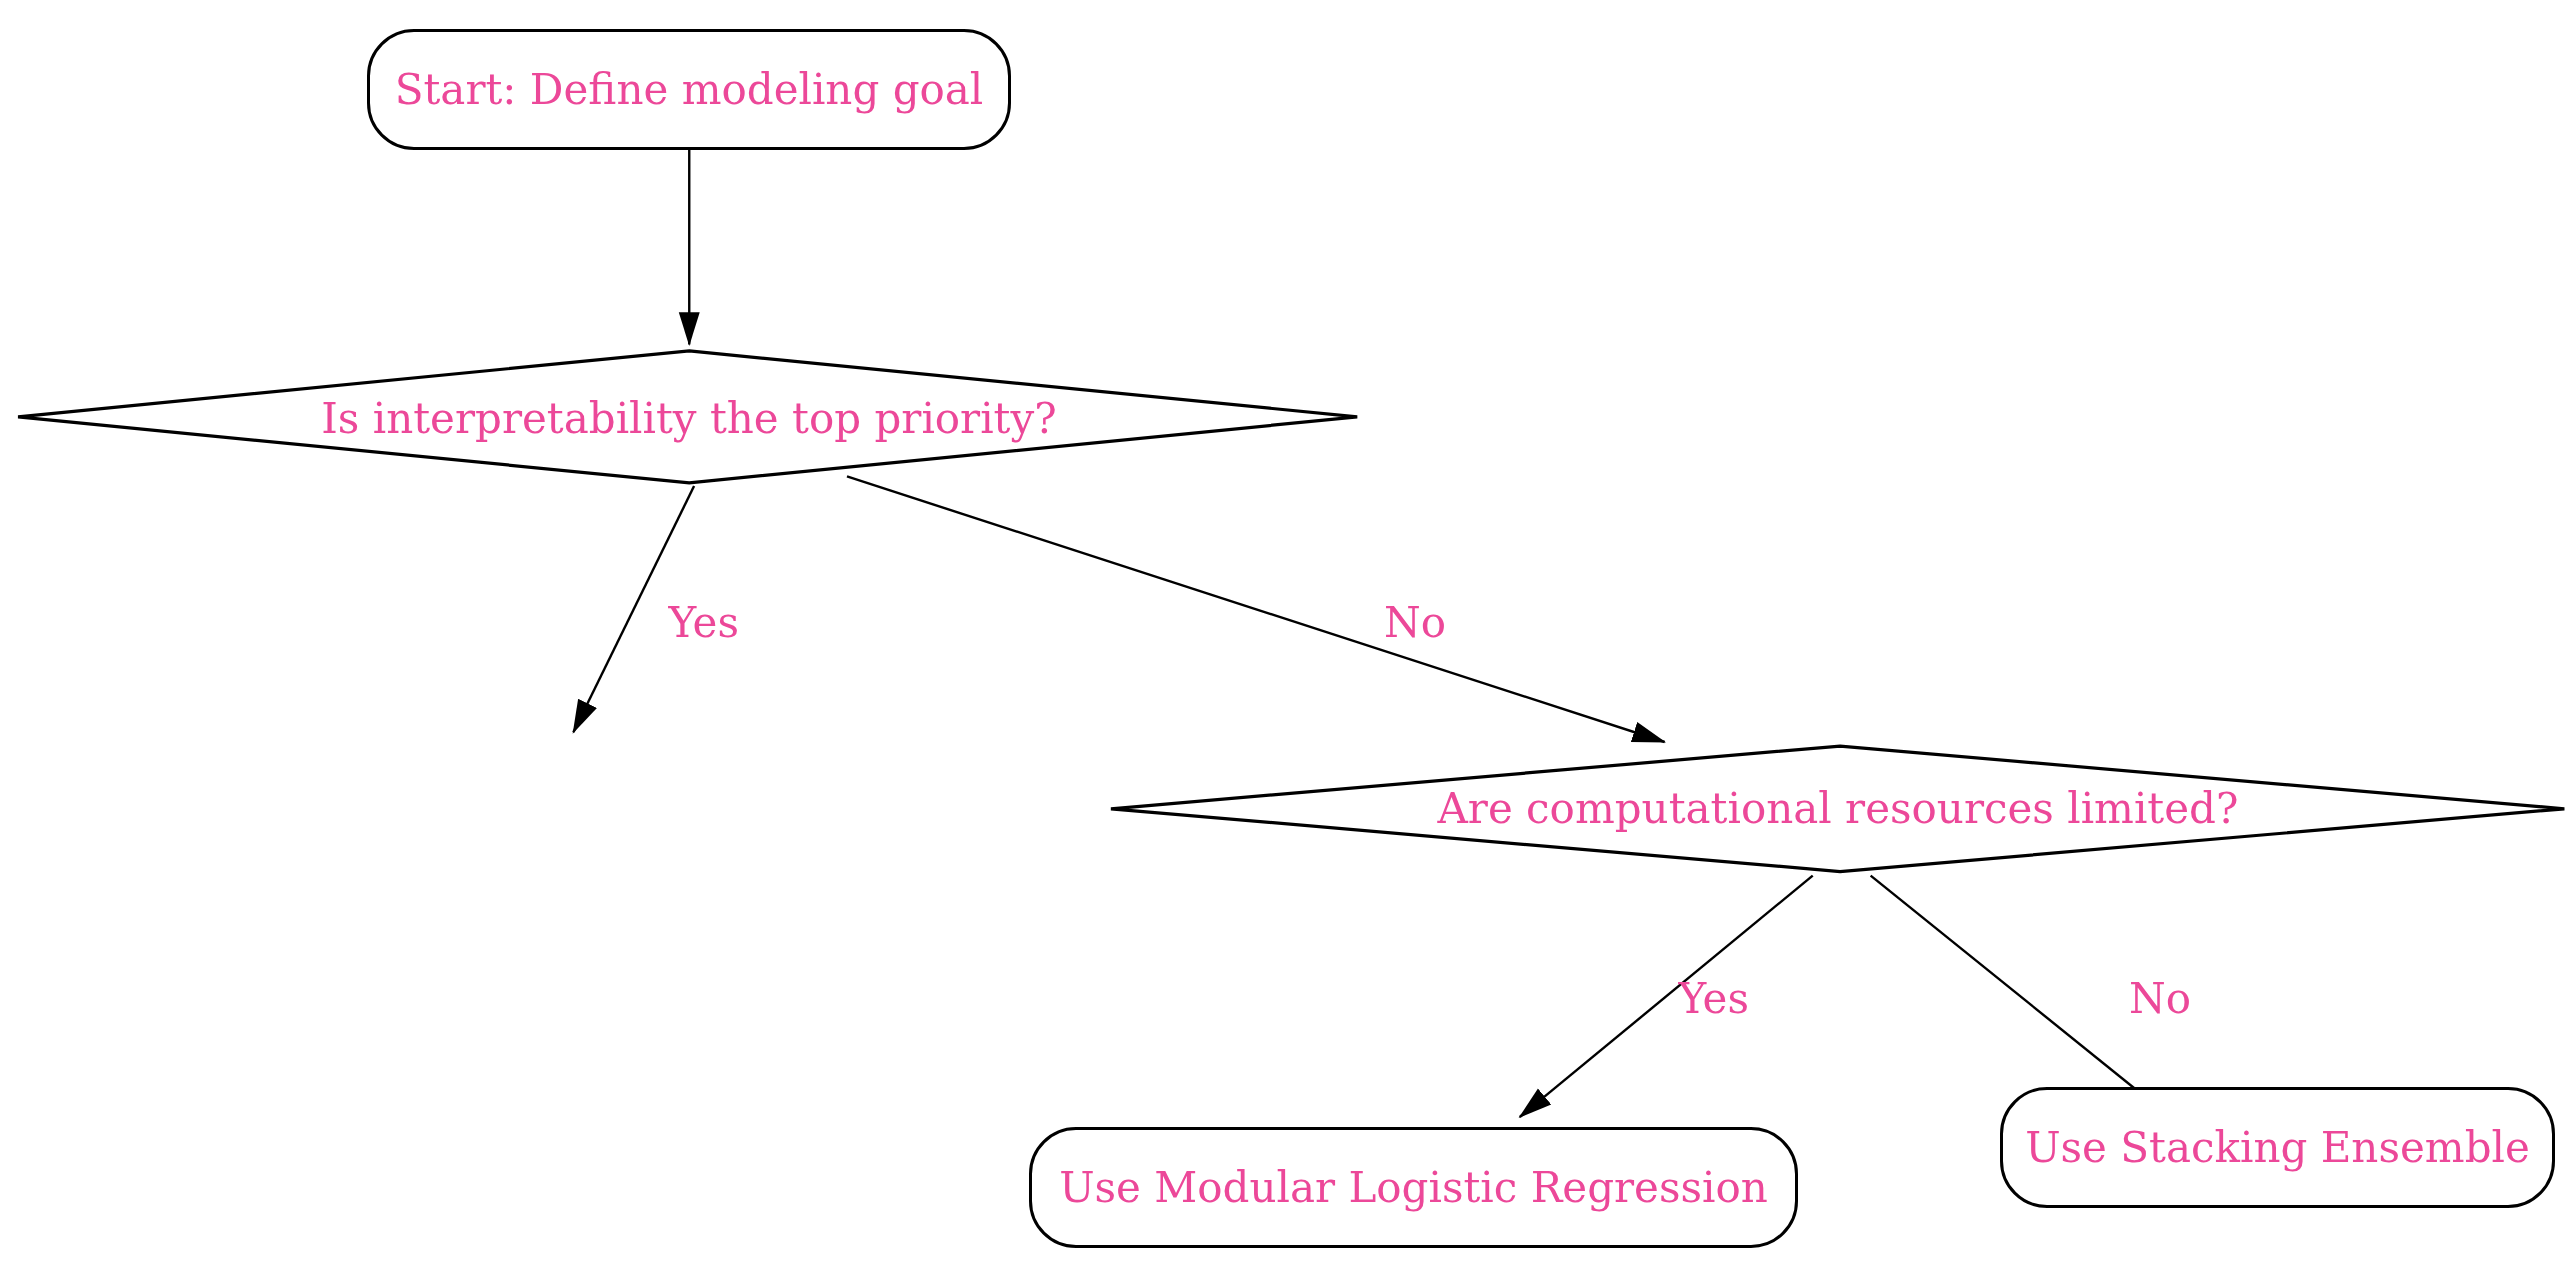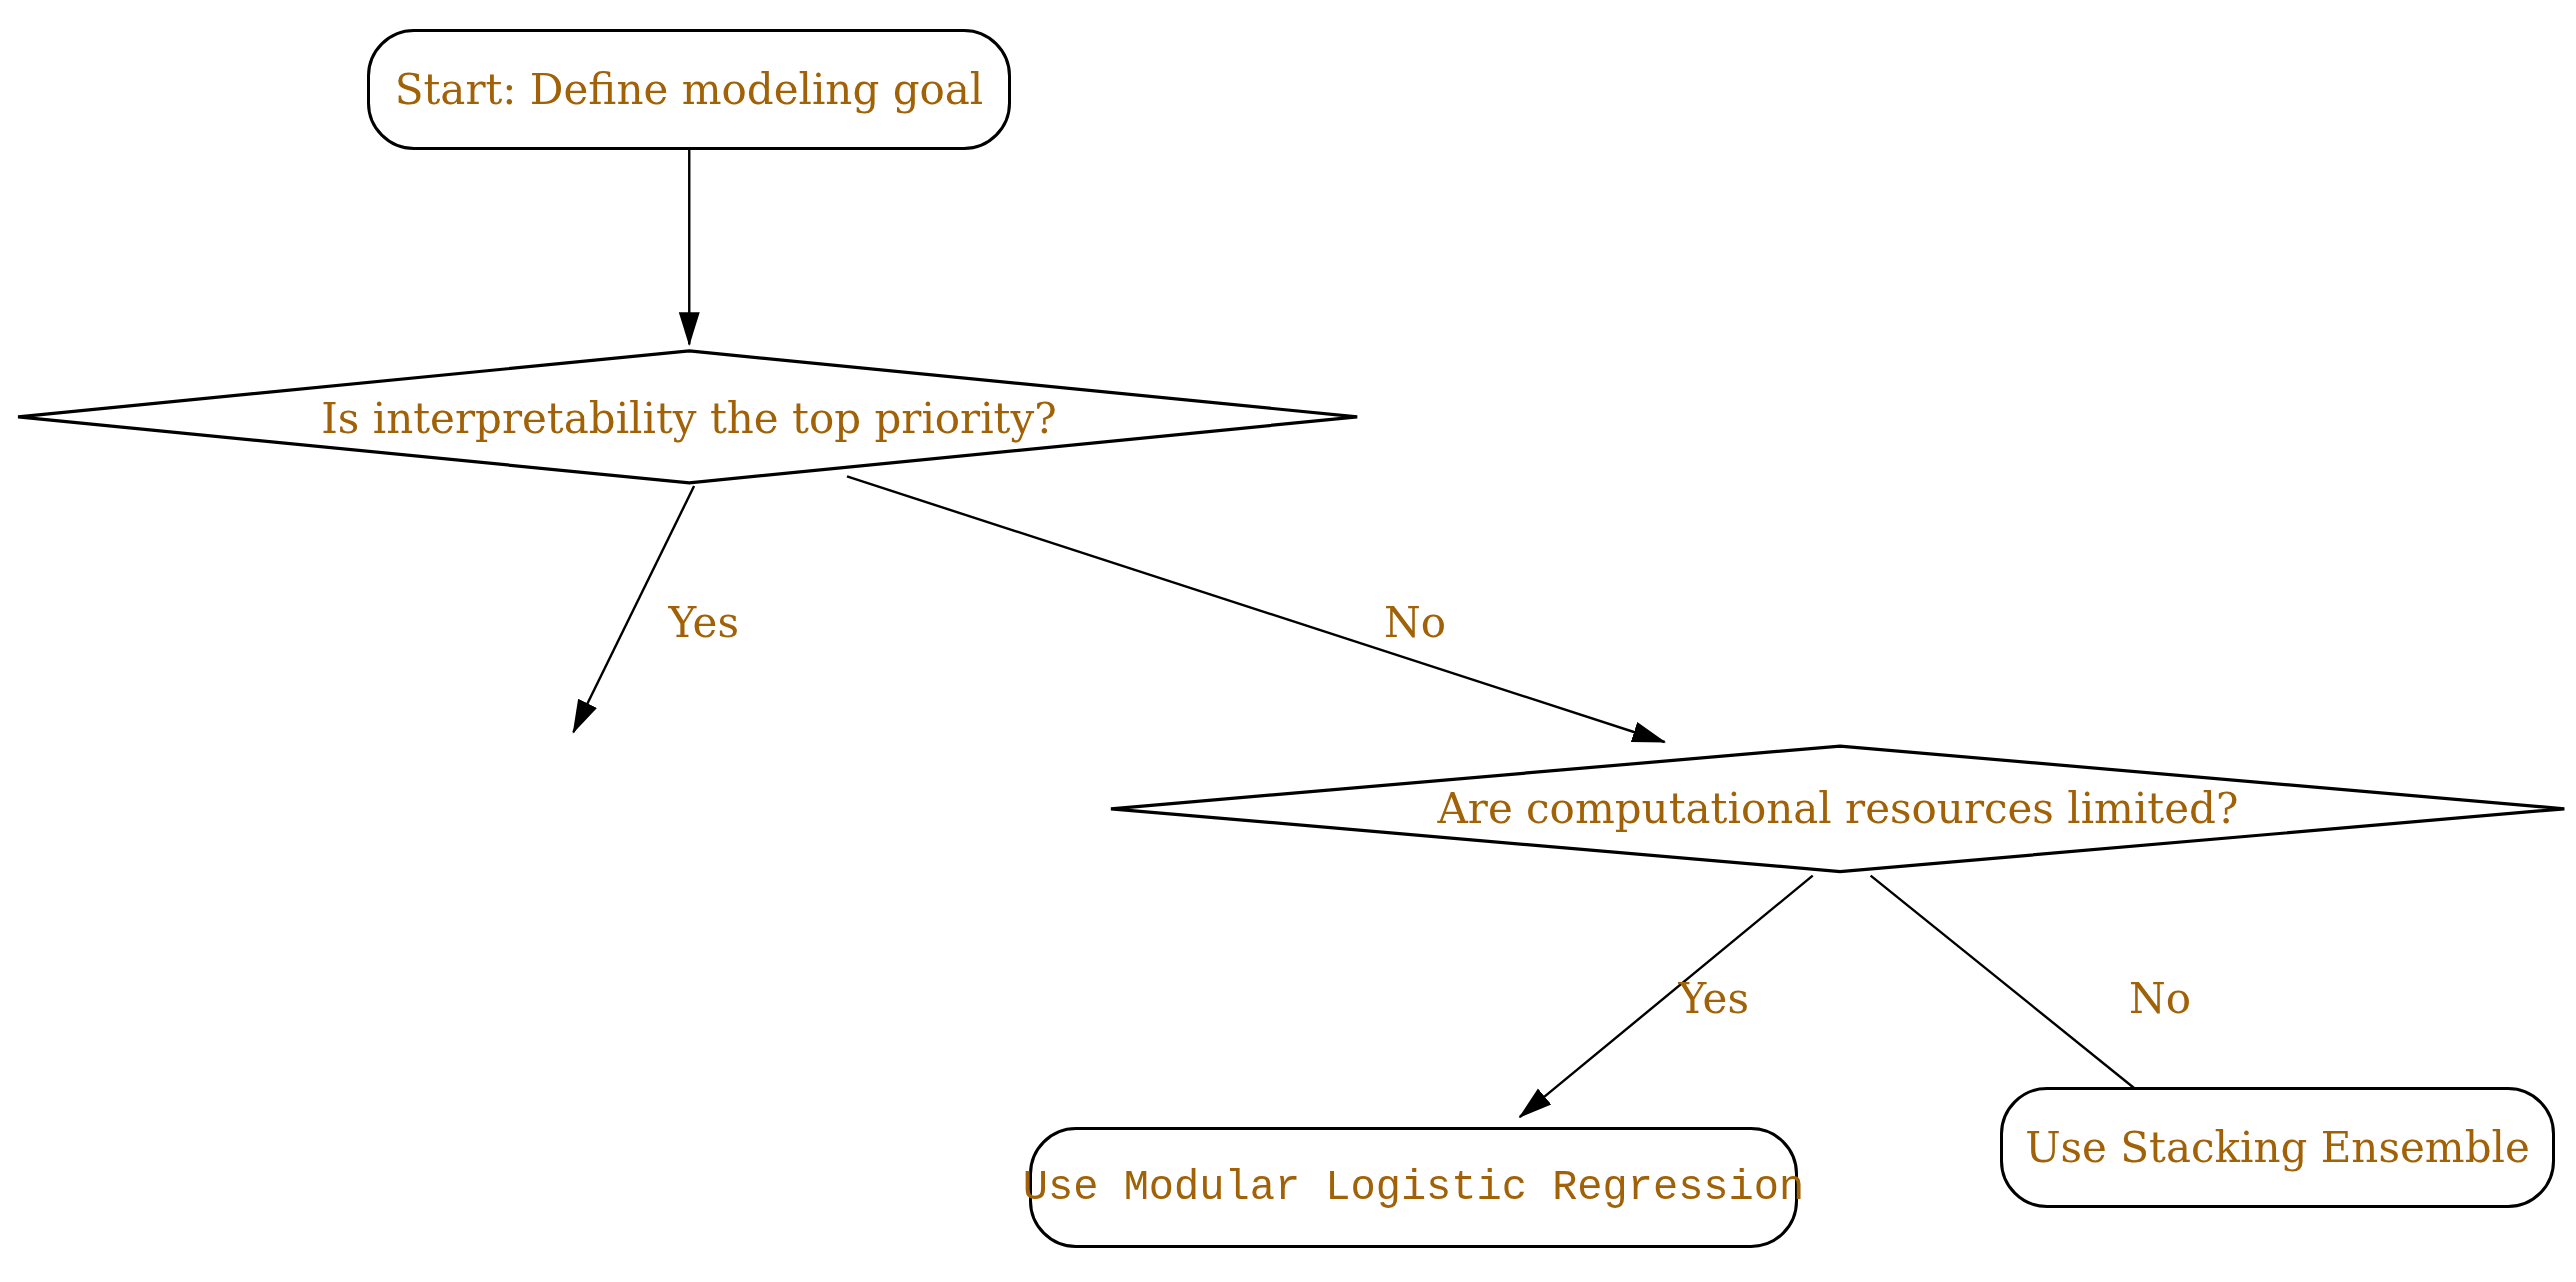--- a/index.html
+++ b/index.html
@@ -6,21 +6,21 @@
     margin: 0;
     padding: 0;
     background: #ffffff;
   }
   .canvas {
     position: relative;
     width: 2576px;
     height: 1282px;
     background: #ffffff;
     font-family: "DejaVu Serif", "Liberation Serif", serif;
-    color: #a16207;
+    color: #ec4899;
     overflow: hidden;
   }
   .edge-layer {
     position: absolute;
     left: 0;
     top: 0;
     width: 2576px;
     height: 1282px;
   }
   .node {
@@ -85,21 +85,21 @@
 
     <polygon class="shape" points="856,436 1686,518 856,600 22,518"></polygon>
     <polygon class="shape" points="2286,927 3186,1005 2286,1083 1380,1005"></polygon>
   </svg>
 
   <div class="node" style="left:367px; top:29px; width:644px; height:121px;">
     <span>Start: Define modeling goal</span>
   </div>
 
 
-  <div class="node" style="left:1029px; top:1127px; width:769px; height:121px;font-family:Liberation Mono, monospace;">
+  <div class="node" style="left:1029px; top:1127px; width:769px; height:121px;">
     <span>Use Modular Logistic Regression</span>
   </div>
 
   <div class="node" style="left:2000px; top:1087px; width:555px; height:121px;">
     <span>Use Stacking Ensemble</span>
   </div>
 
   <div class="diamond-label" style="left:206px; top:392px;">Is interpretability the top priority?</div>
 
   <div class="diamond-label" style="left:1355px; top:782px;">Are computational resources limited?</div>

